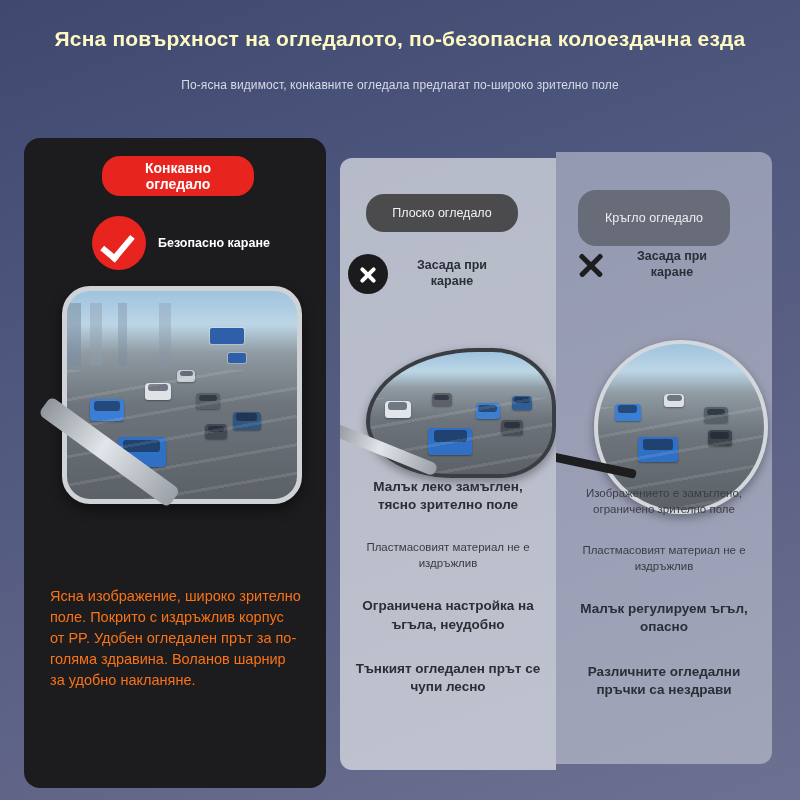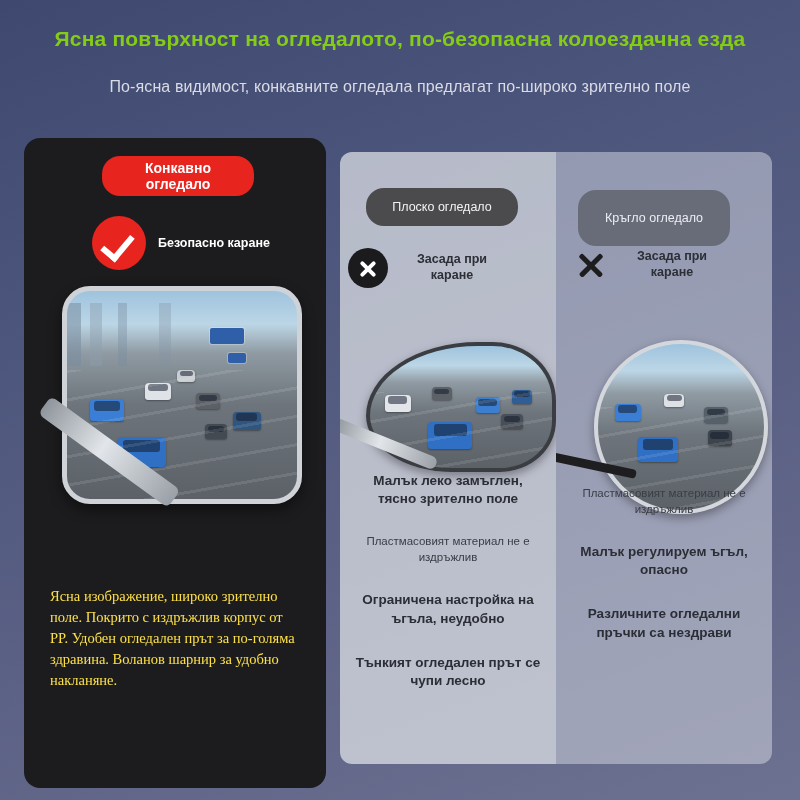--- a/index.html
+++ b/index.html
@@ -22,28 +22,28 @@
   .page-header {
     position: absolute;
     top: 26px;
     left: 0;
     width: 800px;
     text-align: center;
   }
   .main-title {
     font-size: 21px;
     font-weight: bold;
-    color: #84cc16;
+    color: #fef9c3;
     letter-spacing: .2px;
     line-height: 1.25;
     padding: 0 33px;
   }
   .sub-title {
     margin-top: 26px;
-    font-size: 16px;
+    font-size: 12px;
     color: #d9dbe6;
     font-weight: normal;
     letter-spacing: .1px;
   }
 
   
   .panels {
     position: absolute;
     top: 138px;
     left: 24px;
@@ -65,21 +65,21 @@
     background: #1c1c1e;
     border-radius: 16px;
     overflow: hidden;
     z-index: 3;
   }
 
   
   .panel-flat {
     width: 216px;
     height: 612px;
-    margin-top: 14px;
+    margin-top: 20px;
     margin-left: 14px;
     background: rgba(225,227,232,0.72);
     border-radius: 12px 0 0 12px;
     overflow: hidden;
   }
 
   
   .panel-round {
     width: 216px;
     height: 612px;
@@ -354,22 +354,21 @@
   }
 
   
   .features-concave {
     position: absolute;
     left: 26px;
     top: 448px;
     width: 252px;
     font-size: 14.5px;
     line-height: 1.45;
-    color: #fde047;
-    font-family: Liberation Serif, serif;
+    color: #f97316;
   }
   .features-mid, .features-right {
     position: absolute;
     left: 0;
     width: 216px;
     text-align: center;
     color: #2b2e35;
   }
   .features-mid { top: 320px; }
   .features-right { top: 334px; }
@@ -461,19 +460,20 @@
     <div class="mirror-round road">
       <div class="car" style="top:36%; left:10%; width:26px; height:17px; background:#3a7fd5;"></div>
       <div class="car" style="top:30%; left:40%; width:20px; height:13px; background:#dde1e6;"></div>
       <div class="car" style="top:38%; left:64%; width:24px; height:16px; background:#566069;"></div>
       <div class="car" style="top:56%; left:24%; width:40px; height:25px; background:#2f6fc4;"></div>
       <div class="car" style="top:52%; left:66%; width:24px; height:16px; background:#3e444c;"></div>
     </div>
     <div class="stem stem-round"></div>
 
     <div class="features-right">
+      <div class="feat small">Изображението е замъглено, ограничено зрително поле</div>
       <div class="feat small">Пластмасовият материал не е издръжлив</div>
       <div class="feat">Малък регулируем ъгъл, опасно</div>
       <div class="feat">Различните огледални пръчки са нездрави</div>
     </div>
   </div>
 
 </div>
 
 </body></html>

